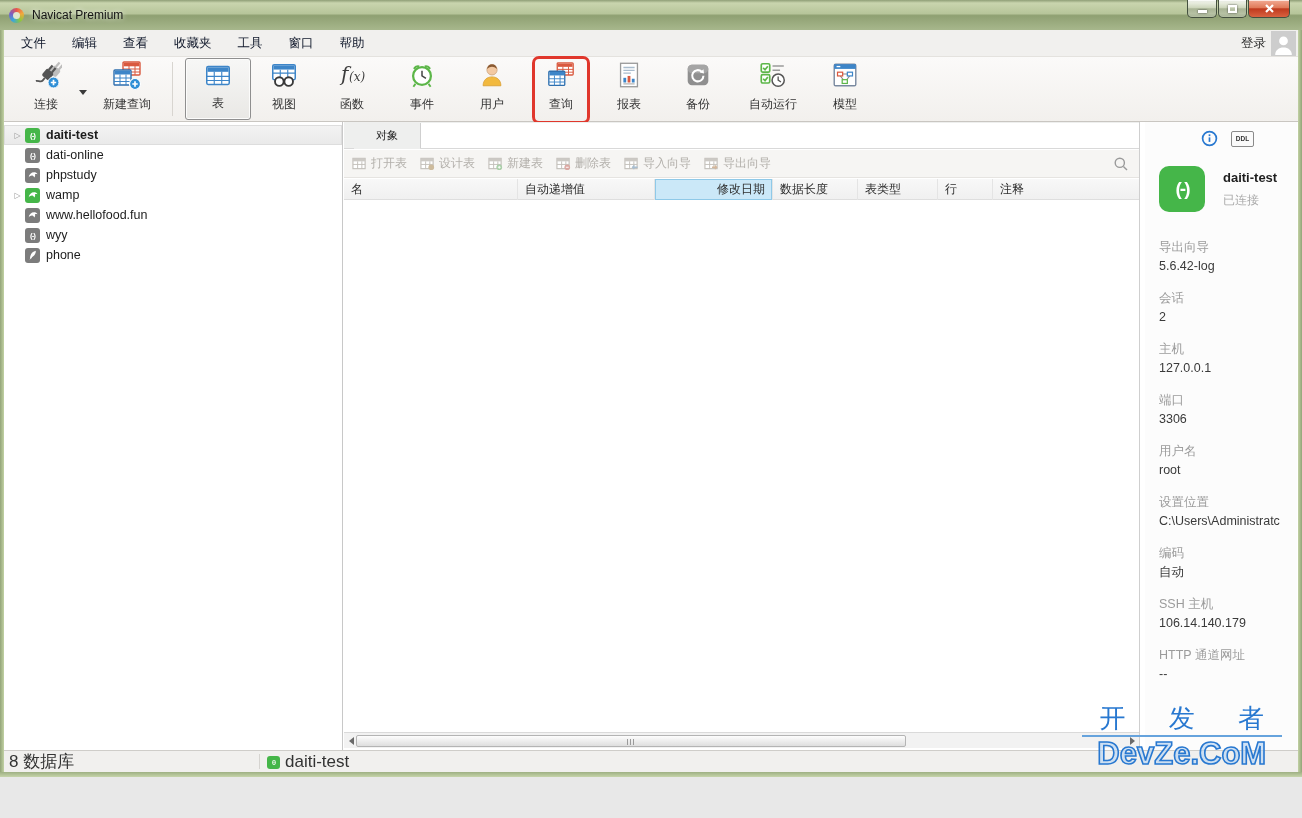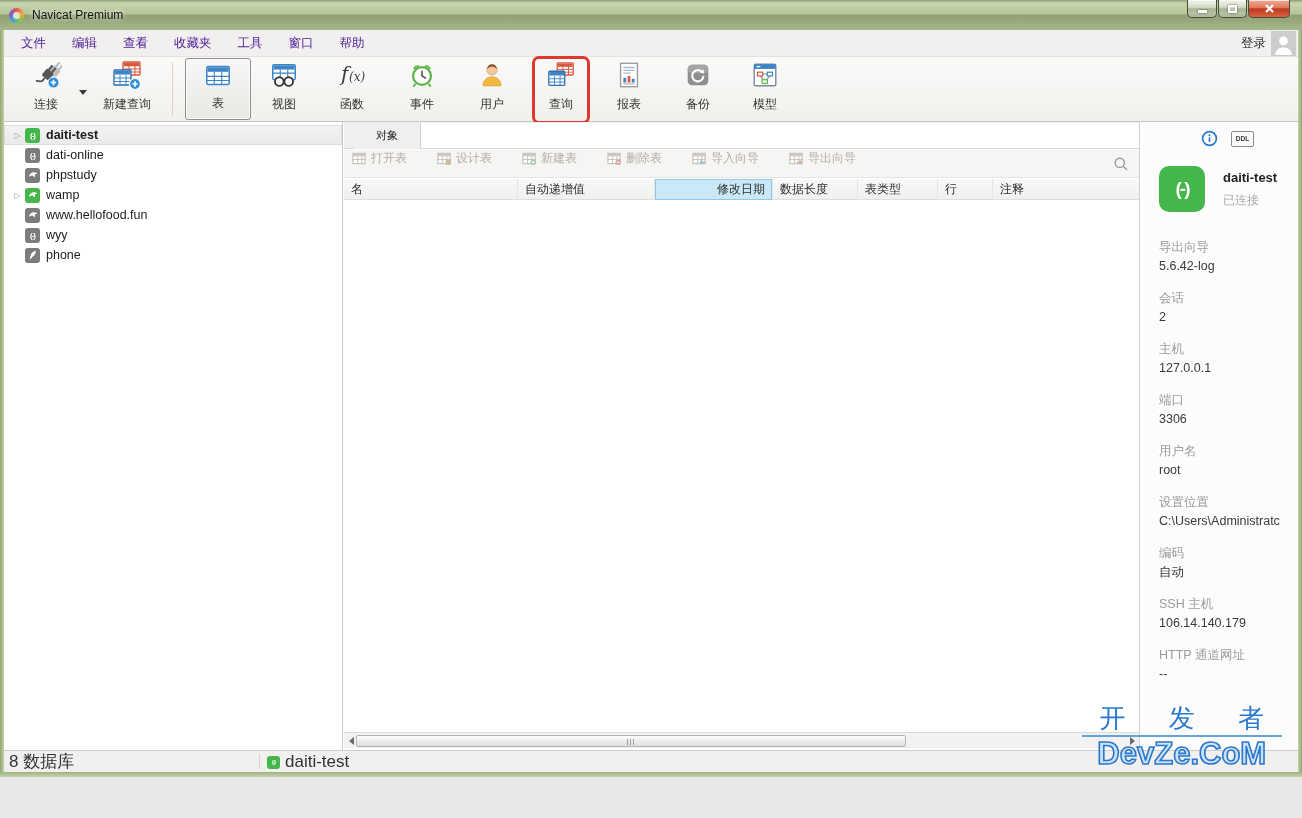--- a/index.html
+++ b/index.html
@@ -23,21 +23,21 @@
   .glyph-min{width:9px;height:3px;background:#fff;box-shadow:0 0 2px #333;margin-top:5px;}
   .glyph-max{width:9px;height:8px;border:2px solid #fff;box-shadow:0 0 2px #333;background:rgba(255,255,255,.15);}
   .frame-l,.frame-r{position:absolute;top:30px;bottom:0;width:4px;z-index:5;
     background:linear-gradient(90deg,#93a478,#c2d2a4);}
   .frame-l{left:0}.frame-r{right:0;background:linear-gradient(90deg,#c2d2a4,#93a478);}
   .frame-b{position:absolute;left:0;right:0;bottom:0;height:5px;z-index:5;
     background:linear-gradient(#9eb083,#c6d4aa);}
   
   .menubar{position:absolute;left:4px;right:4px;top:30px;height:26px;background:#f1f0ee;
     display:flex;align-items:center;padding-left:4px;}
-  .menu-item{font-size:12.5px;color:#4c1d95;padding:0 13px;line-height:26px;cursor:default;}
+  .menu-item{font-size:12.5px;color:#0f172a;padding:0 13px;line-height:26px;cursor:default;}
   .login{position:absolute;right:32px;top:0;font-size:12.5px;color:#2b2b2b;line-height:26px;cursor:pointer;}
   .avatar{position:absolute;right:2px;top:1px;width:25px;height:25px;overflow:hidden;}
   
   .toolbar{position:absolute;left:4px;right:4px;top:56px;height:66px;
     background:linear-gradient(#fbfaf9,#f2f0ed);border-top:1px solid #e4e2de;border-bottom:1px solid #c9c6c1;
     display:flex;align-items:flex-start;padding-left:12px;}
   .tbtn{width:66px;height:62px;margin-top:1px;display:flex;flex-direction:column;align-items:center;
     justify-content:flex-end;padding-bottom:7px;gap:5px;font-size:12px;color:#333;position:relative;cursor:pointer;}
   .tbtn .ticon{height:32px;display:flex;align-items:center;justify-content:center;}
   .tbtn.selected{border:1px solid #8f8f8f;border-radius:3px;
@@ -59,21 +59,21 @@
   .ic{width:15px;height:15px;border-radius:3px;flex:none;display:flex;align-items:center;justify-content:center;margin-right:6px;}
   .ic.green{background:#45b649}.ic.gray{background:#7c7c7c}
   .ic-conn::before{content:"(-)";color:#fff;font-size:8px;font-weight:bold;letter-spacing:-1px;}
   
   .main{position:absolute;left:344px;top:122px;width:795px;bottom:27px;background:#fff;}
   .tabstrip{position:absolute;left:0;right:0;top:0;height:27px;background:#eeefee;border-bottom:1px solid #d9d9d9;}
   .tab{position:absolute;left:10px;top:0;width:66px;height:27px;line-height:27px;text-align:center;
     font-size:11px;color:#222;background:#eeefee;cursor:pointer;}
   .tabrest{position:absolute;left:76px;right:0;top:1px;bottom:0;background:#fff;border-left:1px solid #cfcfcf;}
   .tbl-toolbar{position:absolute;left:0;right:0;top:28px;height:28px;background:#f6f5f3;
-    border-bottom:1px solid #e6e4e1;display:flex;align-items:flex-start;gap:30px;padding-left:8px;}
+    border-bottom:1px solid #e6e4e1;display:flex;align-items:center;gap:13px;padding-left:8px;}
   .dbtn{display:flex;align-items:center;gap:4px;font-size:12px;color:#b3b0ab;cursor:default;}
   .search{position:absolute;right:10px;top:6px;cursor:pointer;}
   .gridhead{position:absolute;left:0;right:0;top:57px;height:21px;display:flex;
     background:linear-gradient(#f8f8f8,#f0f0f0);border-bottom:1px solid #dedede;}
   .hcell{height:21px;line-height:20px;font-size:12px;color:#2e2e2e;padding:0 7px;
     border-right:1px solid #e4e4e4;white-space:nowrap;overflow:hidden;cursor:pointer;}
   .hr{text-align:left}.hl{text-align:left}
   .hcell.hilite{background:#cbe8f8;box-shadow:inset 0 0 0 1px #8fc9e8;text-align:right;}
   .hscroll{position:absolute;left:0;right:0;bottom:2px;height:16px;background:#f2f2f2;border-top:1px solid #dadada;}
   .sarrow{position:absolute;top:2px;width:12px;height:12px;display:flex;align-items:center;justify-content:center;cursor:pointer;}
@@ -289,20 +289,34 @@
       <span class="ticon">
         <svg width="30" height="30" viewBox="0 0 32 32">
             <rect x="5" y="5" width="22" height="22" rx="4.5" fill="#8f8f8f"></rect>
             <rect x="5" y="5" width="22" height="9" rx="4.5" fill="#a5a5a5"></rect>
             <path d="M21.8 16.8a6 6 0 1 1-1.8-4.3" stroke="#fff" stroke-width="2.2" fill="none"></path>
             <path d="M21.8 9.8l.6 4.6-4.4-1.2z" fill="#fff"></path>
           </svg>
         </span>
       <span>备份</span>
     </div>
+    <div class="tbtn w80">
+      <span class="ticon">
+        <svg width="30" height="30" viewBox="0 0 32 32">
+            <rect x="3.5" y="4" width="9" height="9" rx="1.5" fill="#fff" stroke="#5cb648" stroke-width="1.8"></rect>
+            <path d="M5.5 8.5l2 2 3-3.8" stroke="#5cb648" stroke-width="1.8" fill="none"></path>
+            <path d="M15.5 6.5h12M15.5 11h8" stroke="#9a9a9a" stroke-width="1.6"></path>
+            <rect x="3.5" y="15.5" width="9" height="9" rx="1.5" fill="#fff" stroke="#5cb648" stroke-width="1.8"></rect>
+            <path d="M5.5 20l2 2 3-3.8" stroke="#5cb648" stroke-width="1.8" fill="none"></path>
+            <circle cx="21.5" cy="21.5" r="6.5" fill="#fff" stroke="#555" stroke-width="1.6"></circle>
+            <path d="M21.5 17.5v4l3 2" stroke="#555" stroke-width="1.4" fill="none"></path>
+          </svg>
+        </span>
+      <span>自动运行</span>
+    </div>
     <div class="tbtn" style="width:64px">
       <span class="ticon">
         <svg width="30" height="30" viewBox="0 0 32 32">
             <rect x="4.5" y="4.5" width="23" height="23" rx="1.5" fill="#fff" stroke="#7a8aa0" stroke-width="1.5"></rect>
             <rect x="4.5" y="4.5" width="23" height="5" fill="#3d85c8"></rect>
             <path d="M7 7h4" stroke="#fff" stroke-width="1.4"></path>
             <path d="M13.5 15h5M11 17l3.5 4.5M21 17l-3.5 4.5" stroke="#8a8a8a" stroke-width="1.1"></path>
             <rect x="8" y="13" width="5.5" height="4" fill="#fff" stroke="#d9593f" stroke-width="1.3"></rect>
             <rect x="18.5" y="13" width="5.5" height="4" fill="#fff" stroke="#3d85c8" stroke-width="1.3"></rect>
             <rect x="13" y="21" width="5.5" height="4" fill="#fff" stroke="#5cb648" stroke-width="1.3"></rect>

